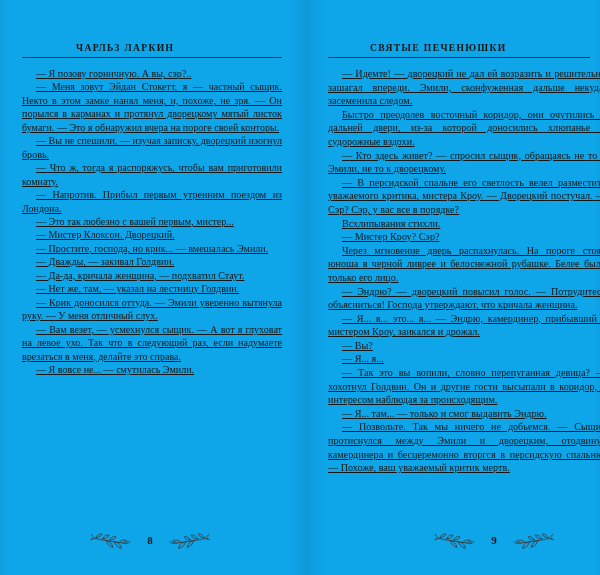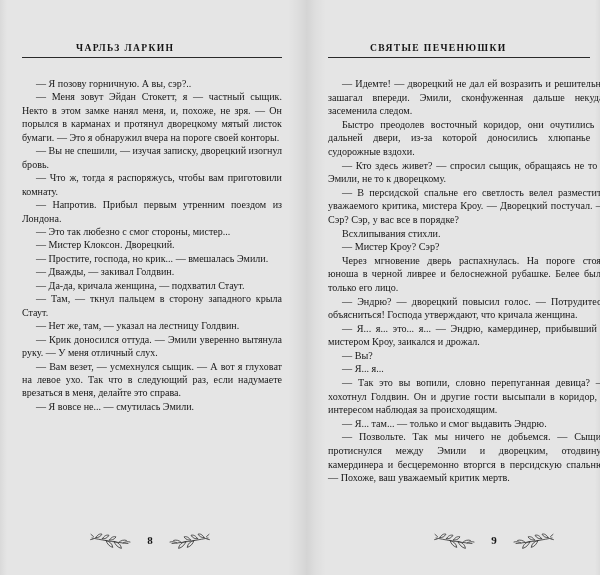--- a/index.html
+++ b/index.html
@@ -56,21 +56,21 @@
     background: linear-gradient(to left, rgba(0,0,0,0.04), rgba(0,0,0,0));
     z-index: 3;
     pointer-events: none;
   }
 
   .page {
     position: relative;
     width: 300px;
     height: 575px;
     box-sizing: border-box;
-    background: #e5e5e5;
+    background: #0ea5e9;
   }
 
   .page-left  { padding: 0 18px 0 22px; }
   .page-right { padding: 0 10px 0 28px; }
 
   .running-head {
     text-align: center;
     font-size: 9.6px;
     letter-spacing: 1.35px;
     font-weight: 700;
@@ -84,27 +84,28 @@
 
   .head-rule {
     border: 0;
     border-top: 1px solid #2a2a2a;
     margin: 4px 0 0 0;
     height: 0;
   }
   .page-left .head-rule { margin-left: 0; margin-right: 0; }
 
   .body-text {
-    margin-top: 19px;
+    margin-top: 9px;
     font-size: 10.05px;
     line-height: 13.45px;
     text-align: justify;
     text-justify: inter-word;
     hyphens: manual;
     color: #181818;
+    text-decoration: underline;
   }
   .body-text p {
     margin: 0;
     text-indent: 14px;
   }
 
   .page-right .body-text {
     font-size: 10.15px;
     line-height: 13.6px;
     width: 278px;
@@ -146,26 +147,25 @@
 
     <div class="running-head">ЧАРЛЬЗ ЛАРКИН</div>
     <hr class="head-rule">
 
     <div class="body-text">
       <p>— Я позову горничную. А вы, сэр?..</p>
       <p>— Меня зовут Эйдан Стокетт, я — частный сыщик. Некто в этом замке нанял меня, и, похоже, не зря. — Он порылся в карманах и протянул дворецкому мятый листок бумаги. — Это я обнаружил вчера на пороге своей конторы.</p>
       <p>— Вы не спешили, — изучая записку, дворецкий изогнул бровь.</p>
       <p>— Что ж, тогда я распоряжусь, чтобы вам приготовили комнату.</p>
       <p>— Напротив. Прибыл первым утренним поездом из Лондона.</p>
-      <p>— Это так любезно с смог стороны, мистер...</p>
+      <p>— Это так любезно с вашей первым, мистер...</p>
       <p>— Мистер Клоксон. Дворецкий.</p>
       <p>— Простите, господа, но крик... — вмешалась Эмили.</p>
       <p>— Дважды, — закивал Голдвин.</p>
       <p>— Да-да, кричала женщина, — подхватил Стаут.</p>
-      <p>— Там, — ткнул пальцем в сторону западного крыла Стаут.</p>
       <p>— Нет же, там, — указал на лестницу Голдвин.</p>
       <p>— Крик доносился оттуда. — Эмили уверенно вытянула руку. — У меня отличный слух.</p>
       <p>— Вам везет, — усмехнулся сыщик. — А вот я глуховат на левое ухо. Так что в следующий раз, если надумаете врезаться в меня, делайте это справа.</p>
       <p>— Я вовсе не... — смутилась Эмили.</p>
     </div>
 
     <div class="folio">
       <span>
         <svg class="sprig" width="44" height="20" viewBox="0 0 44 20" fill="none" stroke="#3a3a3a" stroke-width="0.85" stroke-linecap="round">
           <path d="M2 7 C10 8.5, 22 11, 38 12.5"></path>

